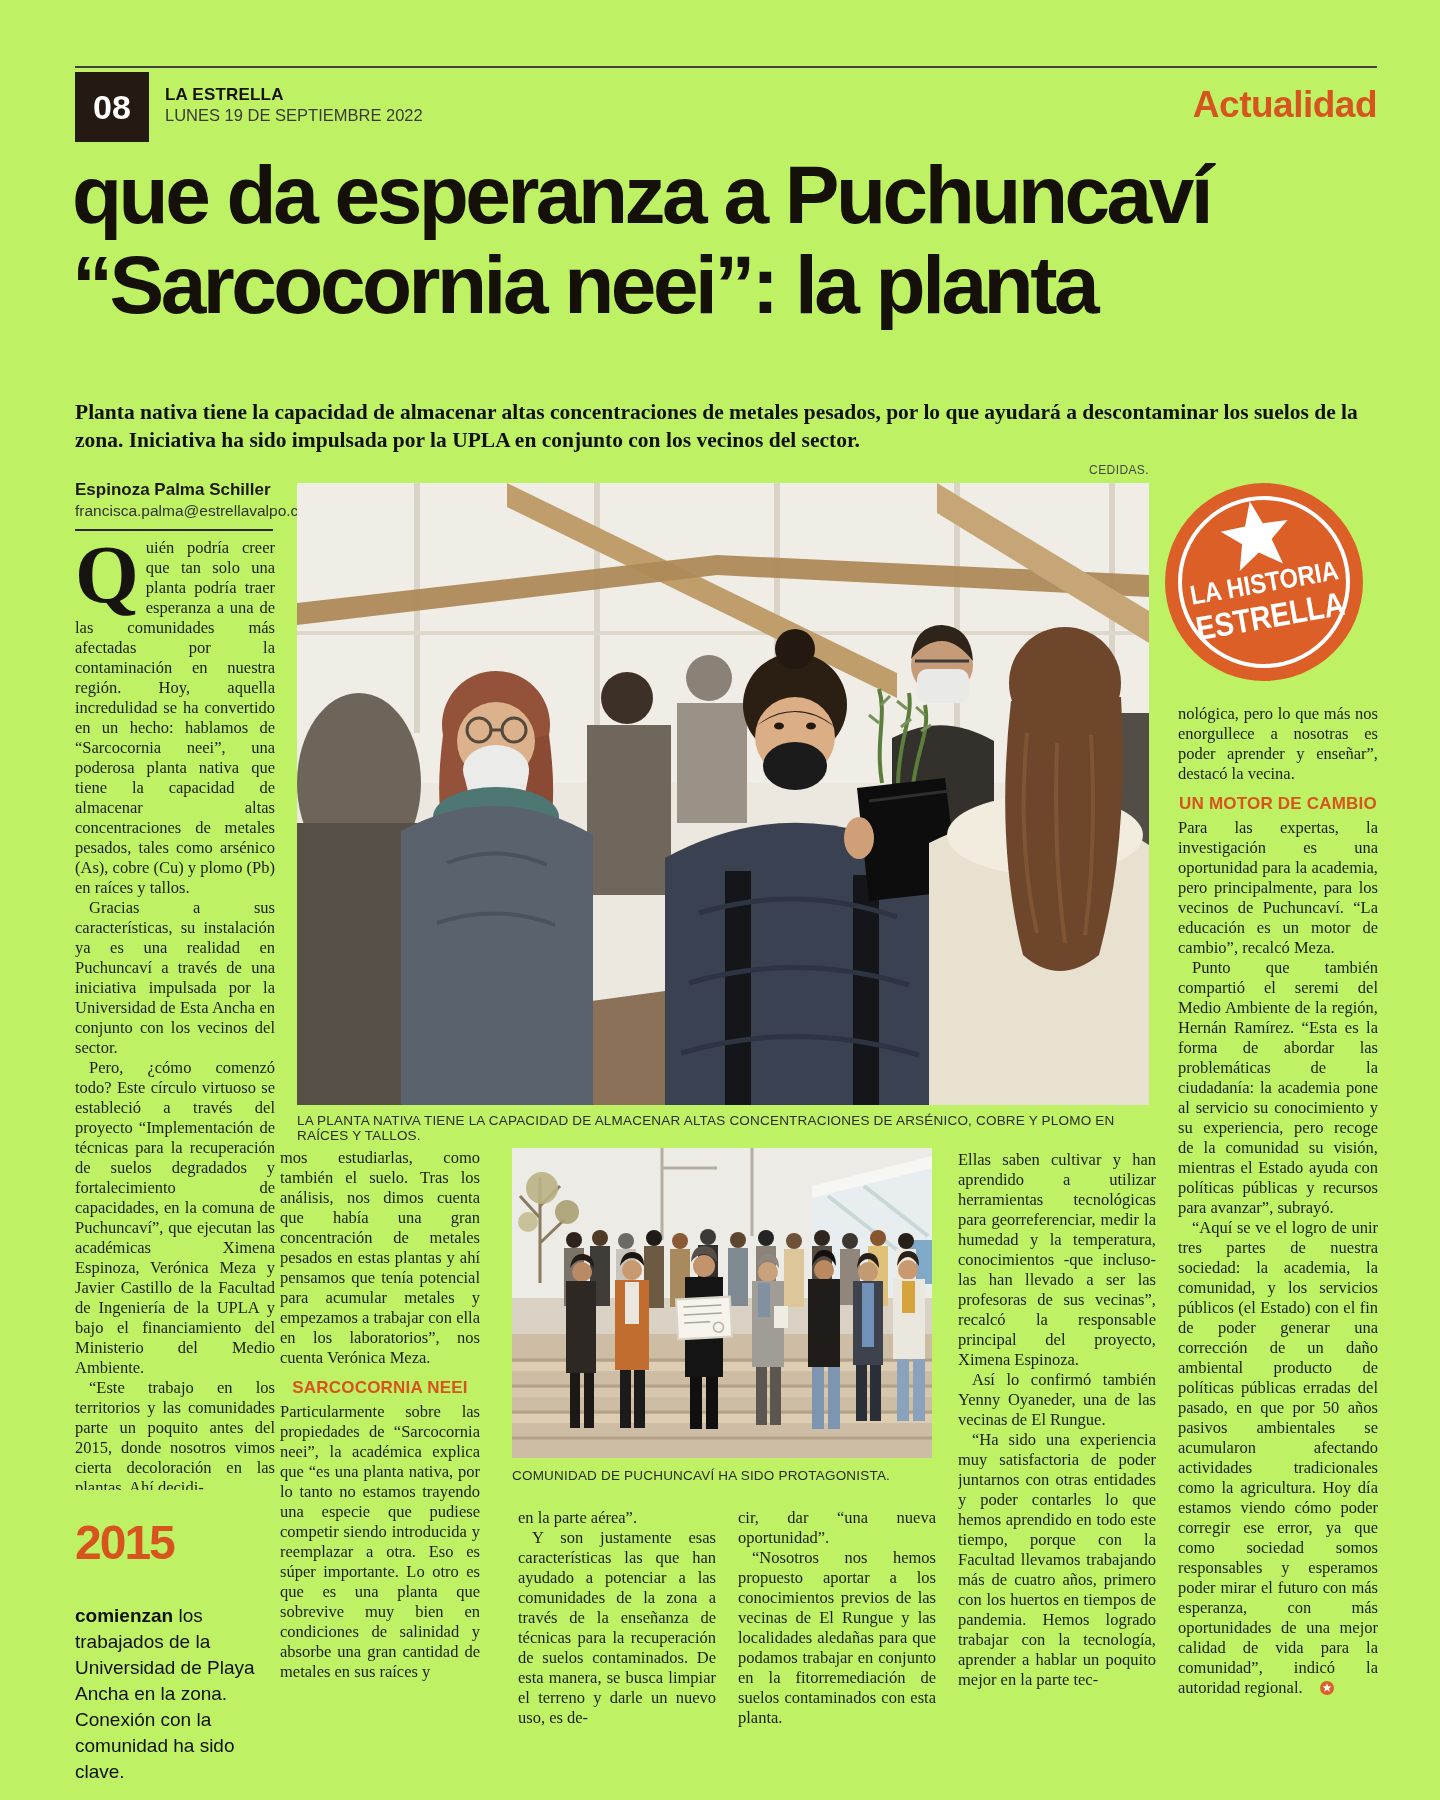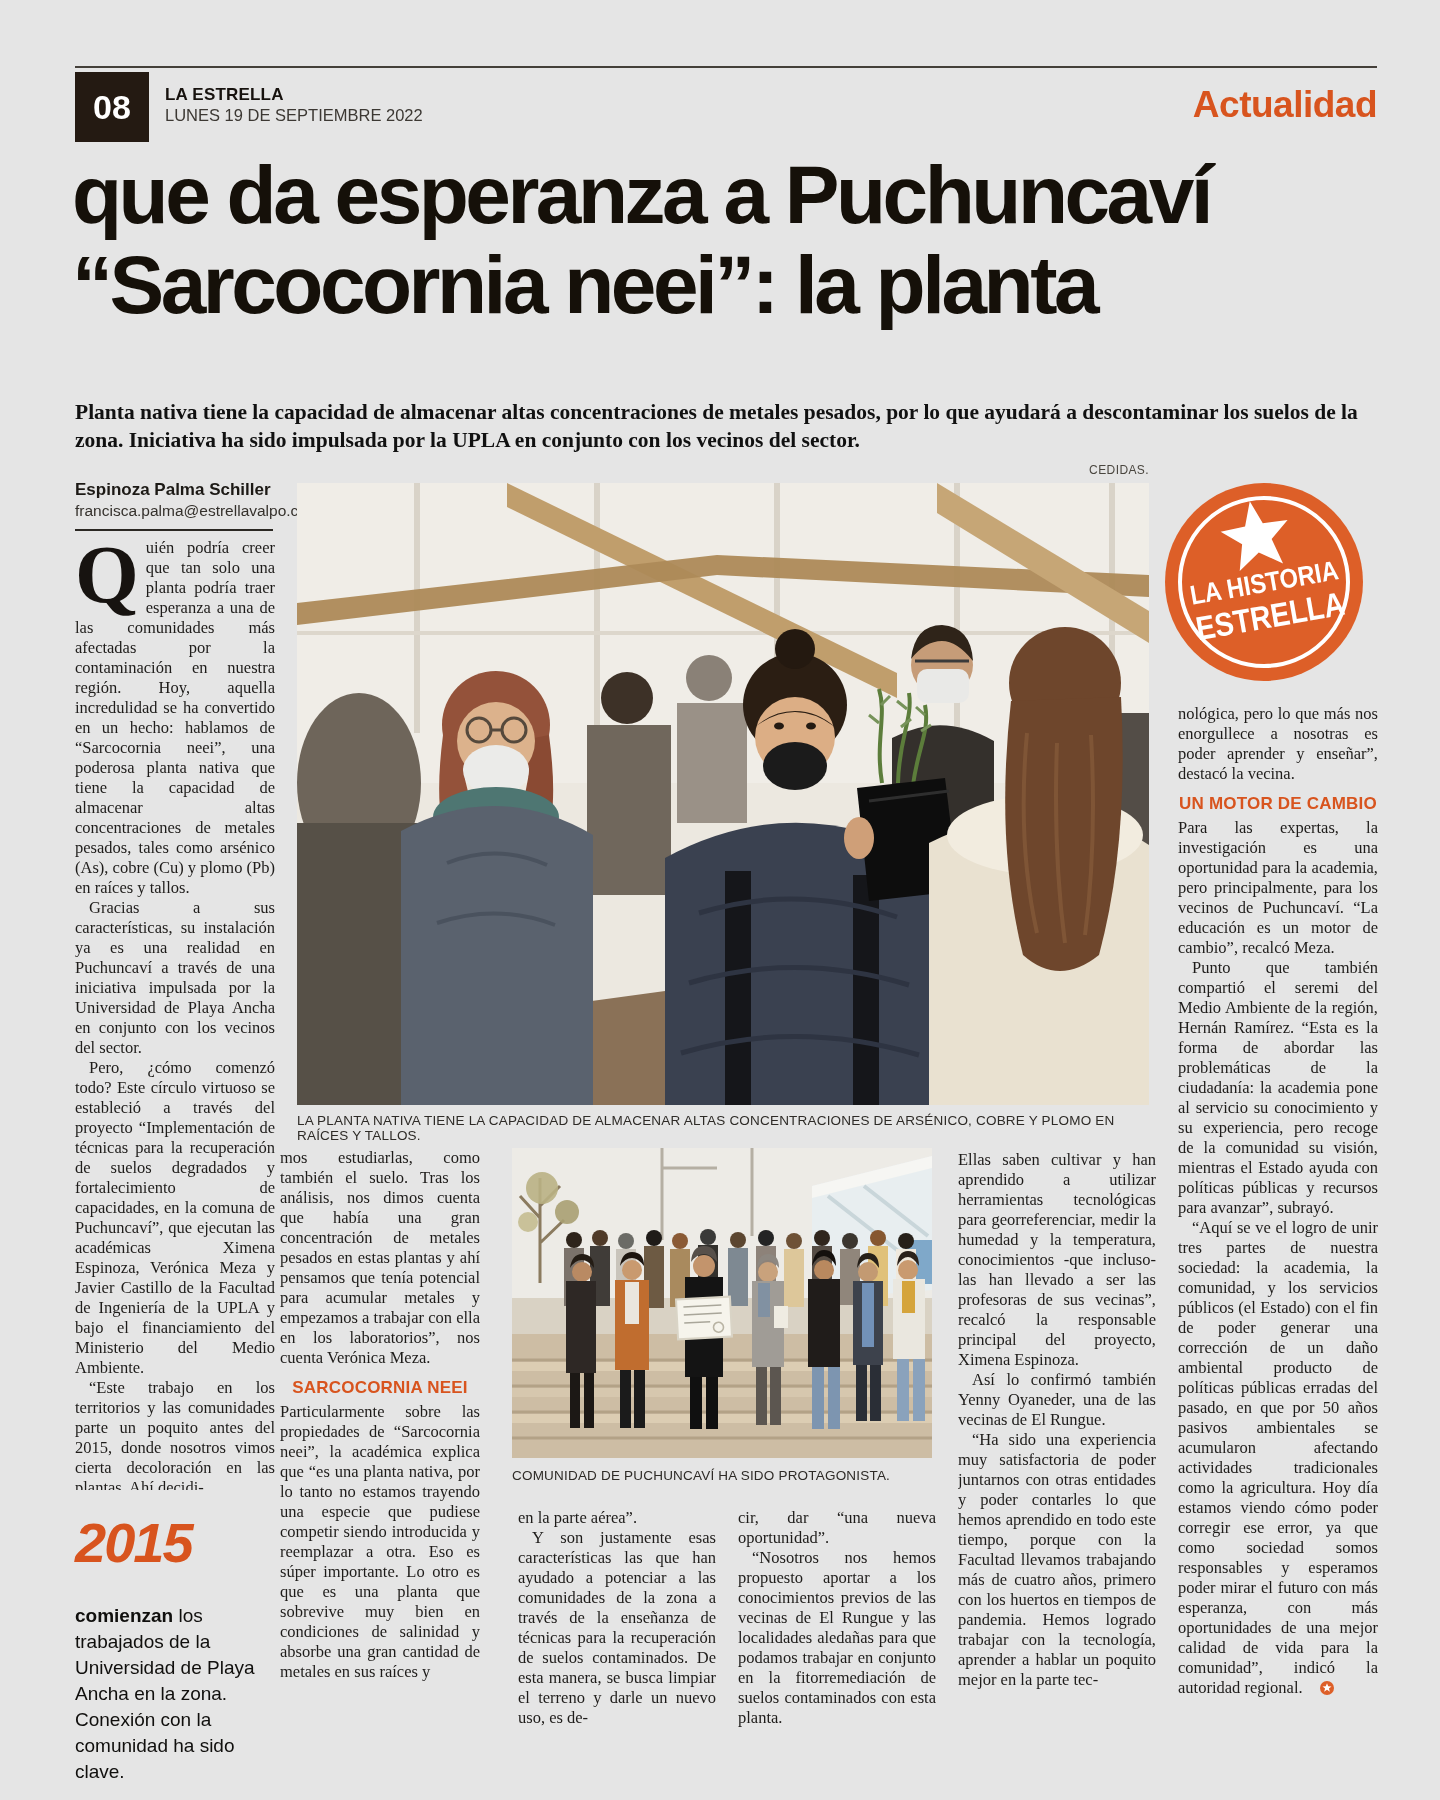--- a/index.html
+++ b/index.html
@@ -1,16 +1,16 @@
 <!DOCTYPE html>
 <html lang="es"><head>
 <meta charset="utf-8">
 <style>
   html,body{margin:0;padding:0;background:#ffffff;}
-  .page{position:relative;width:1440px;height:1800px;background:#e5e5e5;margin:0 auto;overflow:hidden;
+  .page{position:relative;width:1440px;height:1800px;background:#bef264;margin:0 auto;overflow:hidden;
         font-family:"Liberation Serif",serif;color:#1e1c1a;}
   .abs{position:absolute;}
   
   .toprule{position:absolute;left:75px;top:66px;width:1302px;height:2px;background:#44403a;}
   .pagenum-box{position:absolute;left:75px;top:72px;width:74px;height:70px;background:#241a12;
                display:flex;align-items:center;justify-content:center;}
   .pagenum-box span{font-family:"Liberation Sans",sans-serif;font-weight:bold;font-size:34px;color:#ffffff;}
   .brand{position:absolute;left:165px;top:85px;font-family:"Liberation Sans",sans-serif;
          font-weight:bold;font-size:17px;color:#17120e;letter-spacing:.2px;}
   .edition-date{position:absolute;left:165px;top:106px;font-family:"Liberation Sans",sans-serif;
@@ -52,21 +52,21 @@
   .credit{position:absolute;left:297px;top:463px;width:852px;text-align:right;
           font-family:"Liberation Sans",sans-serif;font-size:12px;color:#4a463f;letter-spacing:.4px;}
   .caption{position:absolute;font-family:"Liberation Sans",sans-serif;font-size:13.5px;color:#2e2b27;
           letter-spacing:.2px;}
   .cap1{left:297px;top:1113px;width:852px;}
   .cap2{left:512px;top:1468px;width:420px;}
   
   .badge{left:1164px;top:482px;width:200px;height:200px;}
   
   .promo{position:absolute;left:75px;top:1505px;width:202px;font-family:"Liberation Sans",sans-serif;}
-  .promo .year{font-weight:bold;font-size:56px;color:#d8541e;letter-spacing:-2px;line-height:76px;font-style:italic;}
+  .promo .year{font-weight:bold;font-size:48px;color:#d8541e;letter-spacing:-2px;line-height:76px;}
   .promo .ptext{margin-top:22px;font-size:19px;line-height:26px;color:#100f0d;text-align:left;}
   .promo .ptext b{font-weight:bold;}
 </style>
 </head>
 <body>
 
 <div class="page">
 
   <div class="toprule"></div>
 
@@ -162,21 +162,21 @@
       <g transform="rotate(-10 100 100)">
         <path d="M100 18 L109 42 L134 43 L115 59 L122 85 L100 70 L78 85 L85 59 L66 43 L91 42 Z" fill="#ffffff"></path>
         <text x="100" y="110" text-anchor="middle" textLength="150" lengthAdjust="spacingAndGlyphs" font-family="Liberation Sans, sans-serif" font-weight="bold" font-size="27" fill="#ffffff">LA HISTORIA</text>
         <text x="100" y="146" text-anchor="middle" textLength="150" lengthAdjust="spacingAndGlyphs" font-family="Liberation Sans, sans-serif" font-weight="bold" font-size="33" fill="#ffffff">ESTRELLA</text>
       </g>
     </svg>
   </div>
 
   <div class="col c1">
     <p><span class="dropcap">Q</span><span>uién podría creer que tan solo una planta podría traer esperanza a una de las comunidades más afectadas por la contaminación en nuestra región. Hoy, aquella incredulidad se ha convertido en un hecho: hablamos de “Sarcocornia neei”, una poderosa planta nativa que tiene la capacidad de almacenar altas concentraciones de metales pesados, tales como arsénico (As), cobre (Cu) y plomo (Pb) en raíces y tallos.</span></p>
-    <p class="indent">Gracias a sus características, su instalación ya es una realidad en Puchuncaví a través de una iniciativa impulsada por la Universidad de Playa Ancha en conjunto con los vecinos del sector.</p>
+    <p class="indent">Gracias a sus características, su instalación ya es una realidad en Puchuncaví a través de una iniciativa impulsada por la Universidad de Esta Ancha en conjunto con los vecinos del sector.</p>
     <p class="indent">Pero, ¿cómo comenzó todo? Este círculo virtuoso se estableció a través del proyecto “Implementación de técnicas para la recuperación de suelos degradados y fortalecimiento de capacidades, en la comuna de Puchuncaví”, que ejecutan las académicas Ximena Espinoza, Verónica Meza y Javier Castillo de la Facultad de Ingeniería de la UPLA y bajo el financiamiento del Ministerio del Medio Ambiente.</p>
     <p class="indent">“Este trabajo en los territorios y las comunidades parte un poquito antes del 2015, donde nosotros vimos cierta decoloración en las plantas. Ahí decidi-</p>
   </div>
 
   <div class="promo">
     <div class="year">2015</div>
     <div class="ptext"><b>comienzan</b><span> los trabajados de la Universidad de Playa Ancha en la zona. Conexión con la comunidad ha sido clave.</span></div>
   </div>
 
   <div class="col c2">

